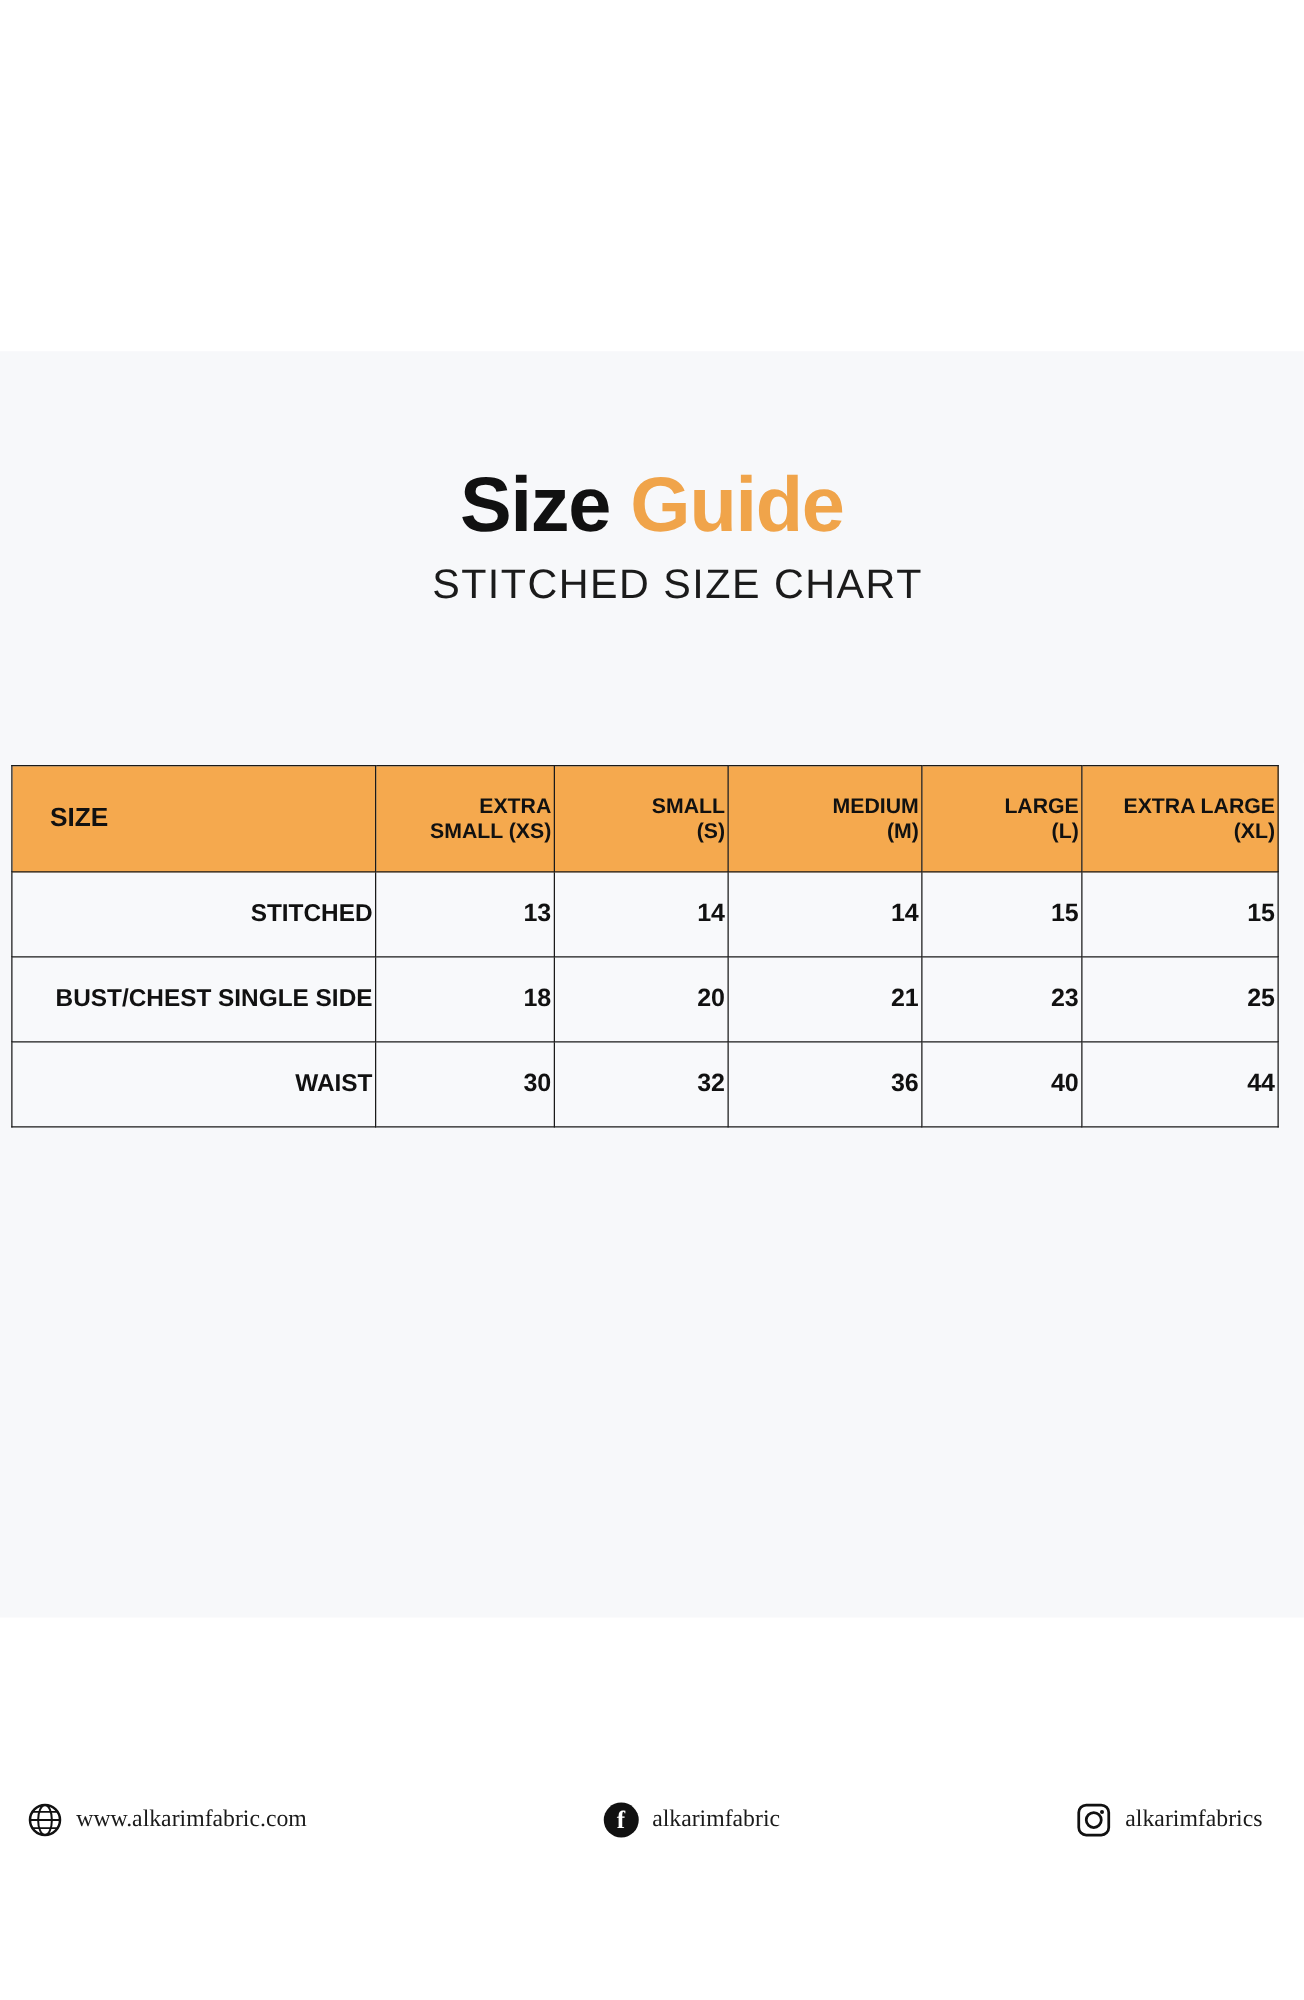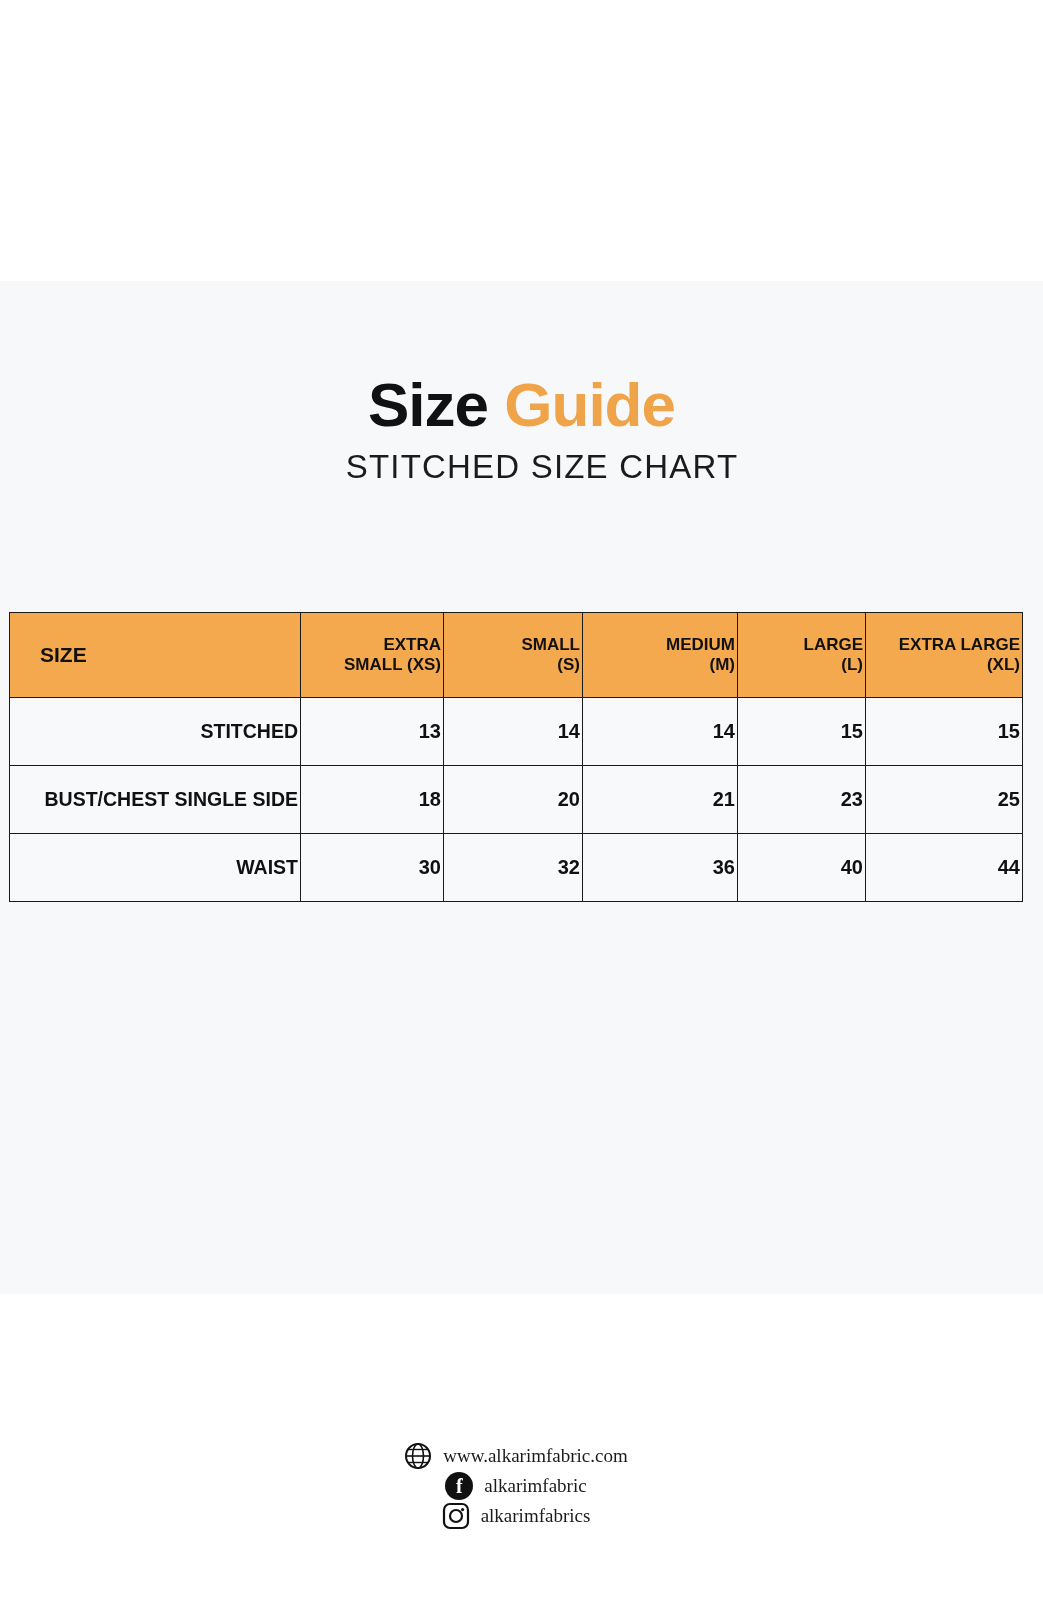--- a/index.html
+++ b/index.html
@@ -107,21 +107,20 @@
   .footer {
     position: absolute;
     left: 9px;
     top: 1160px;
     width: 1013px;
     display: flex;
     align-items: center;
     justify-content: space-between;
     padding: 0 12px;
     box-sizing: border-box;
-    flex-direction: column;
   }
   .footer-item {
     display: flex;
     align-items: center;
     gap: 10px;
     font-size: 19px;
     color: #1b1b1b;
     font-family: "Liberation Serif", serif;
   }
   .footer-item .glyph {

